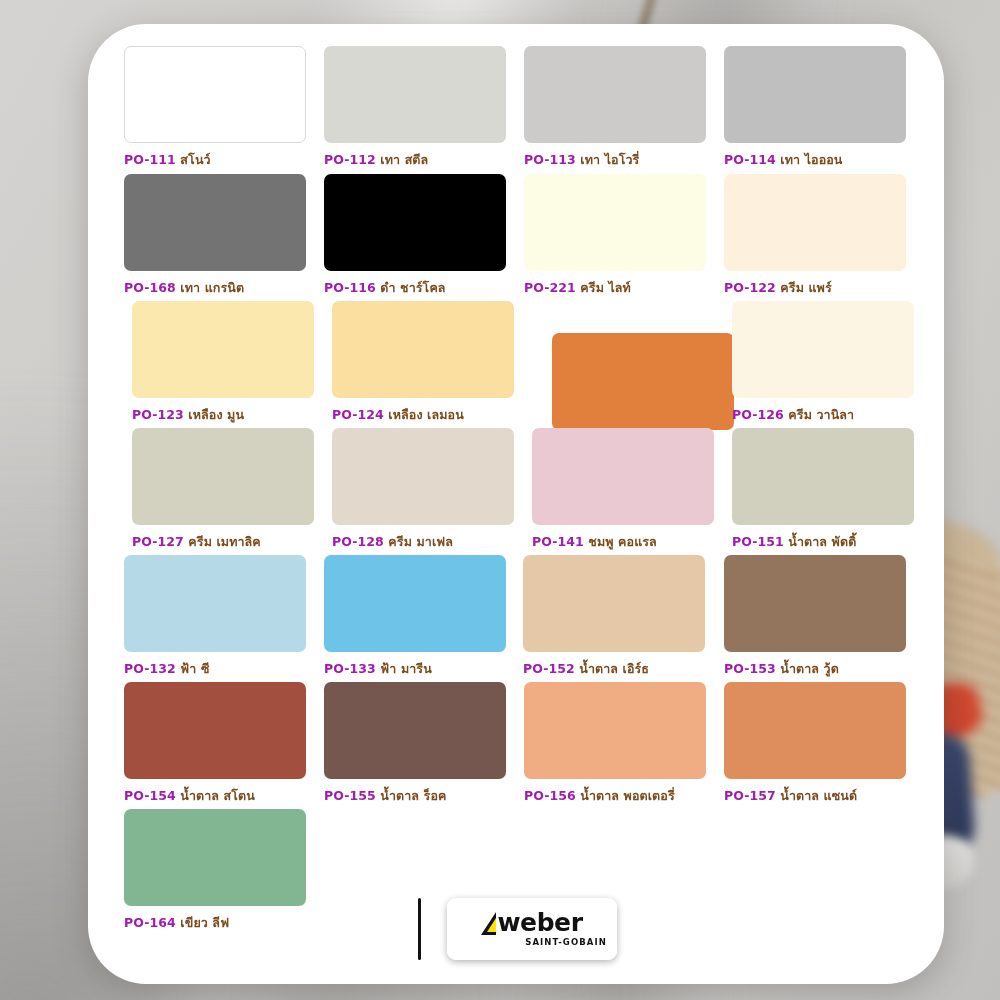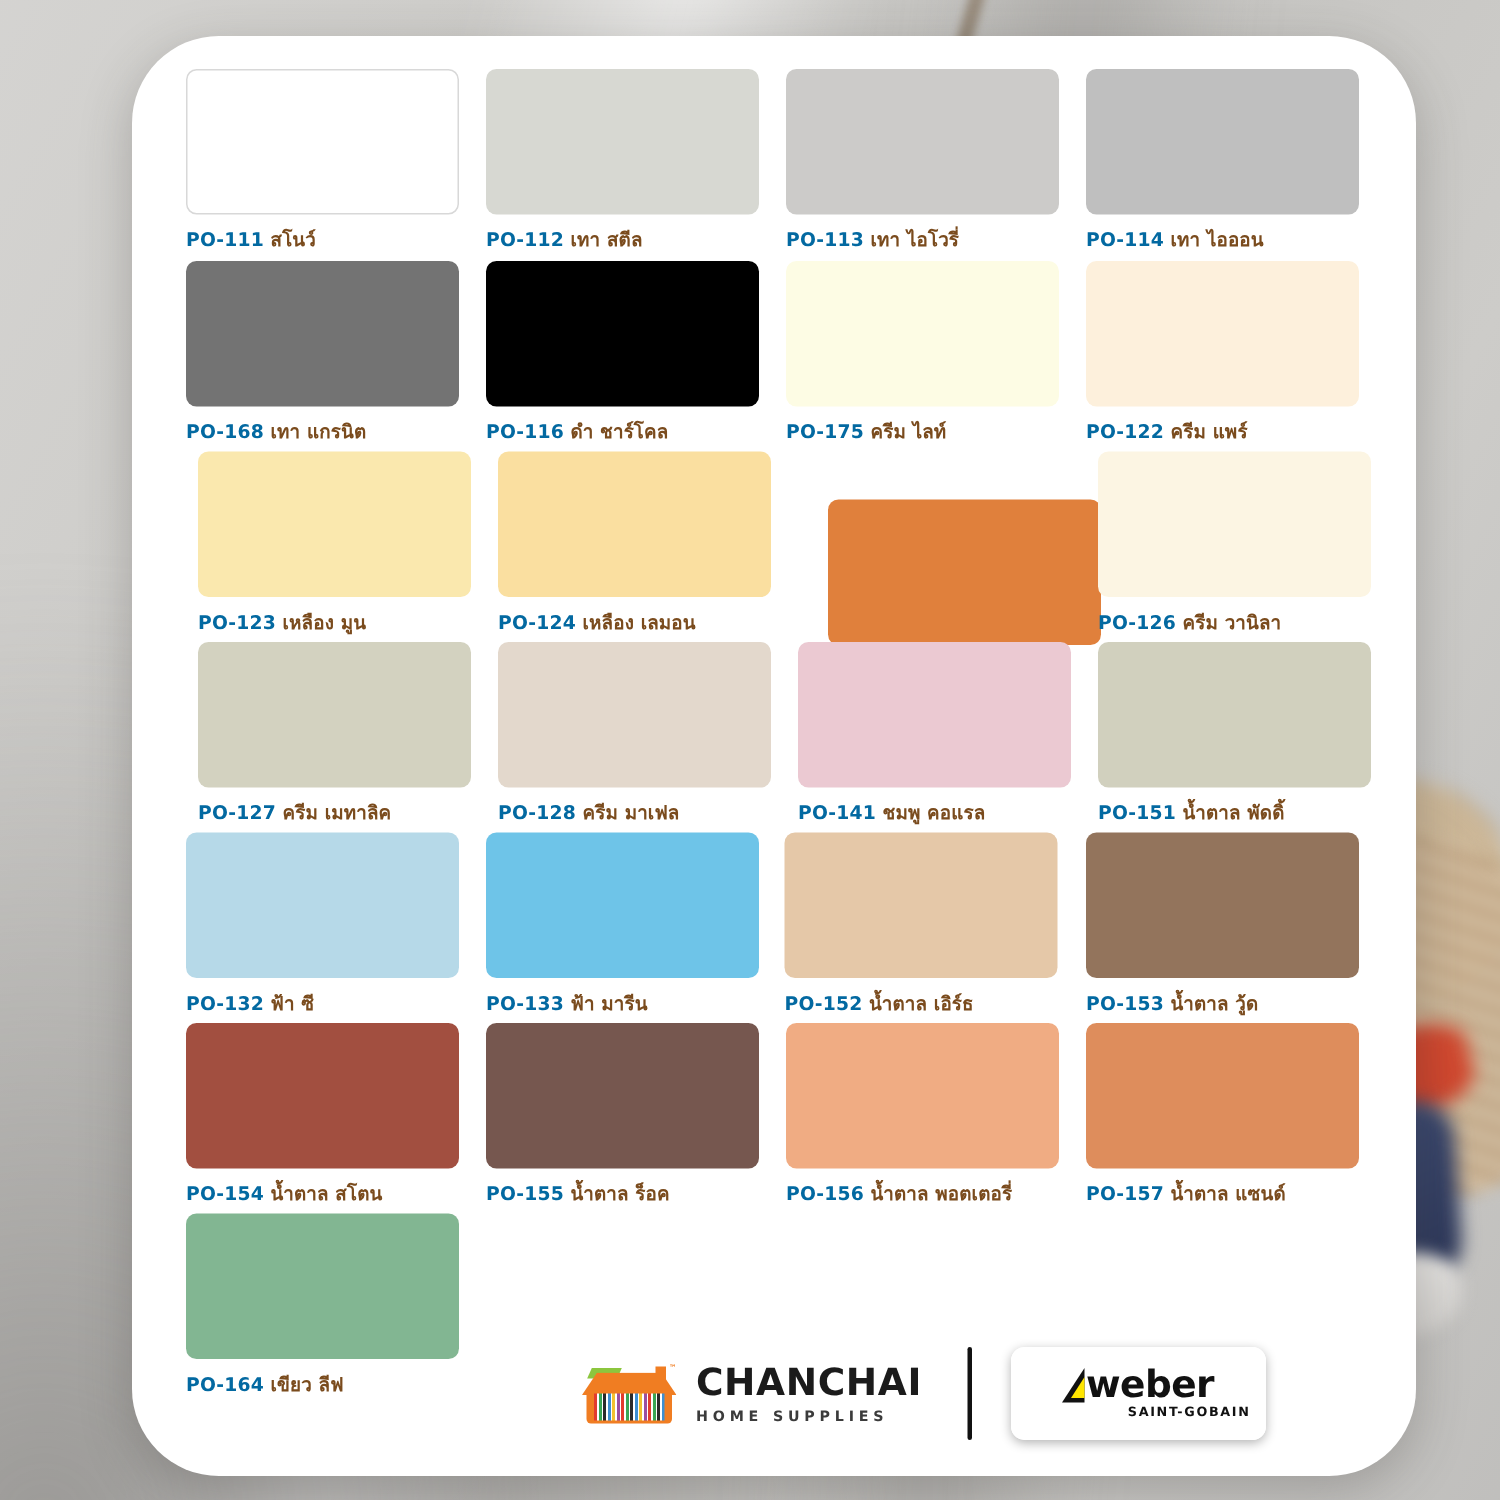--- a/index.html
+++ b/index.html
@@ -77,21 +77,21 @@
     box-sizing:border-box;
   }
   .swatch.outlined{border:1px solid #d8d8d8;}
   .label{
     margin-top:7px;
     font-size:12.5px;
     font-weight:700;
     white-space:nowrap;
     letter-spacing:.1px;
   }
-  .label .code{color:#0369a1;}
+  .label .code{color:#a21caf;}
   .label .name{color:#7a4b1d;}
 
   
   #footer{position:absolute;left:300px;top:862px;width:620px;height:86px;display:flex;align-items:center;}
   .chanchai{display:flex;align-items:center;gap:13px;}
   .house{position:relative;width:63px;height:40px;}
   .house .roof{
     position:absolute;left:0;top:6px;width:63px;height:15px;background:#f07d22;
     clip-path:polygon(0% 100%,16% 0%,84% 0%,100% 100%);
   }
@@ -178,21 +178,21 @@
         <div class="cell" style="position: absolute; left: 36px;">
           <div class="swatch" style="width: 182px; height: 97px; background: rgb(115, 115, 115);"></div>
           <div class="label"><span class="code">PO-168 </span><span class="name">เทา แกรนิต</span></div>
         </div>
         <div class="cell" style="position: absolute; left: 236px;">
           <div class="swatch" style="width: 182px; height: 97px; background: rgb(0, 0, 0);"></div>
           <div class="label"><span class="code">PO-116 </span><span class="name">ดำ ชาร์โคล</span></div>
         </div>
         <div class="cell" style="position: absolute; left: 436px;">
           <div class="swatch" style="width: 182px; height: 97px; background: rgb(253, 252, 228);"></div>
-          <div class="label"><span class="code">PO-175 </span><span class="name">ครีม ไลท์</span></div>
+          <div class="label"><span class="code">PO-221 </span><span class="name">ครีม ไลท์</span></div>
         </div>
         <div class="cell" style="position: absolute; left: 636px;">
           <div class="swatch" style="width: 182px; height: 97px; background: rgb(253, 240, 220);"></div>
           <div class="label"><span class="code">PO-122 </span><span class="name">ครีม แพร์</span></div>
         </div>
       </div>
       <div class="grid-row" style="left: 0px; top: 277px;">
         <div class="cell" style="position: absolute; left: 44px;">
           <div class="swatch" style="width: 182px; height: 97px; background: rgb(250, 232, 174);"></div>
           <div class="label"><span class="code">PO-123 </span><span class="name">เหลือง มูน</span></div>
@@ -267,34 +267,20 @@
       <div class="grid-row" style="left: 0px; top: 785px;">
         <div class="cell" style="position: absolute; left: 36px;">
           <div class="swatch" style="width: 182px; height: 97px; background: rgb(130, 182, 146);"></div>
           <div class="label"><span class="code">PO-164 </span><span class="name">เขียว ลีฟ</span></div>
         </div>
       </div>
     </div>
 
   <div id="footer">
 
-    <div class="chanchai">
-      <div class="house">
-        <div class="green"></div>
-        <div class="chimney"></div>
-        <div class="roof"></div>
-        <div class="body"></div>
-        <div class="barcode"></div>
-        <div class="tm">™</div>
-      </div>
-      <div class="cc-text">
-        <div class="cc-main">CHANCHAI</div>
-        <div class="cc-sub">HOME SUPPLIES</div>
-      </div>
-    </div>
 
     <div class="divider"></div>
 
     <div class="weber">
       <div class="weber-left">
         <div class="weber-wordmark">
           <span class="weber-tri"></span>
           <span class="weber-name">weber</span>
         </div>
         <div class="weber-sg">SAINT-GOBAIN</div>

